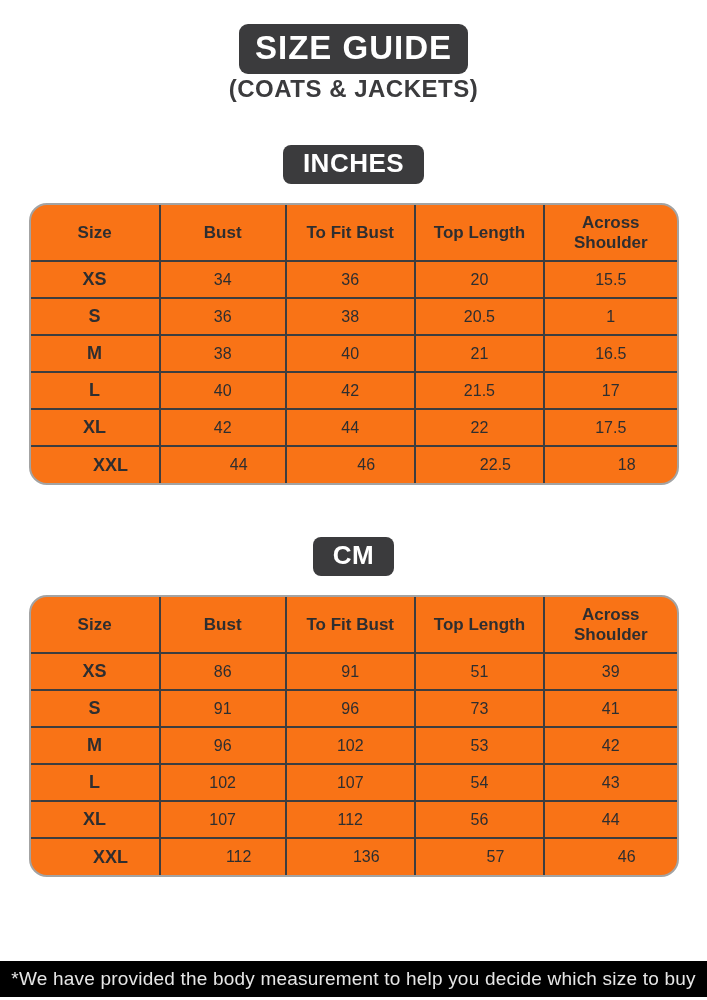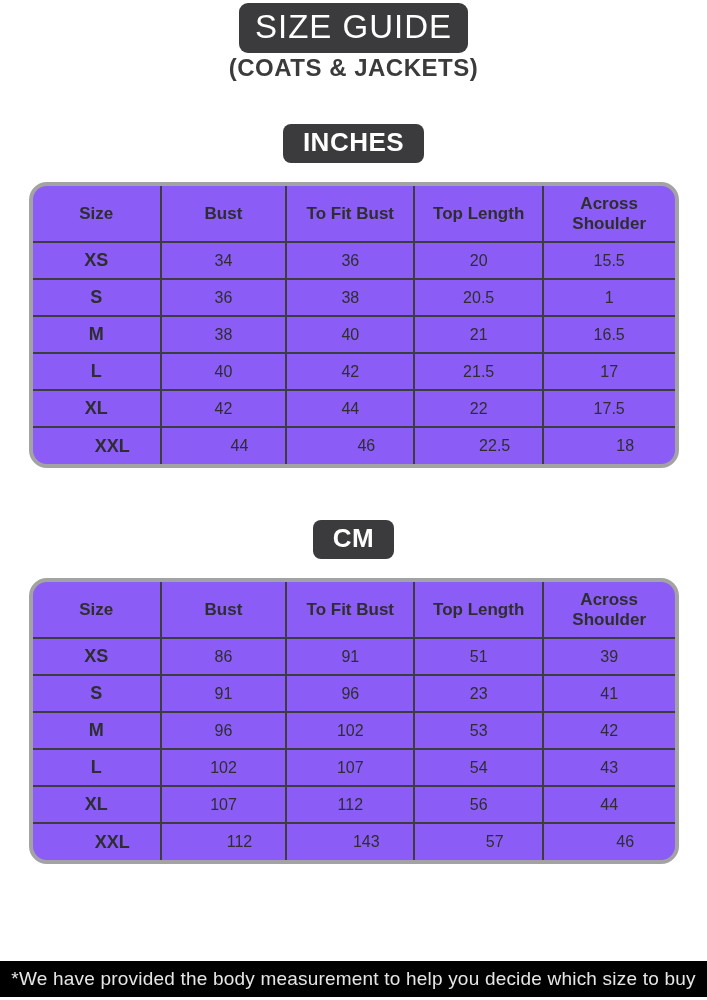--- a/index.html
+++ b/index.html
@@ -11,26 +11,26 @@
     overflow: hidden;
     position: relative;
   }
   .page { width: 707px; height: 1000px; position: relative; }
 
   
   .title-box {
     display: inline-block;
     background: #3b3b3d;
     color: #ffffff;
-    font-weight: normal;
+    font-weight: bold;
     font-size: 33px;
     letter-spacing: 1px;
     padding: 5px 16px 7px 16px;
     border-radius: 9px;
-    margin-top: 3px;
+    margin-top: 24px;
   }
   .header-wrap { text-align: center; }
   .subtitle {
     margin-top: 1px;
     font-size: 24px;
     font-weight: bold;
     color: #3b3b3d;
     letter-spacing: 0.5px;
   }
 
@@ -46,24 +46,24 @@
     padding: 3px 20px 5px 20px;
     border-radius: 8px;
   }
   .badge-inches { margin-top: 42px; }
   .badge-cm { margin-top: 52px; }
 
   
   .table-shell {
     width: 650px;
     margin: 19px auto 0 auto;
-    border: 4px solid #a3a3a3;
+    border: 2px solid #a3a3a3;
     border-radius: 18px;
     overflow: hidden;
-    background: #8b5cf6;
+    background: #f97316;
   }
   table.size-table {
     width: 100%;
     border-collapse: collapse;
     table-layout: fixed;
   }
   table.size-table th, table.size-table td {
     border: 2px solid #3d3d3f;
     text-align: center;
     vertical-align: middle;
@@ -219,21 +219,21 @@
             <td class="size-cell">XS</td>
             <td class="value-cell">86</td>
             <td class="value-cell">91</td>
             <td class="value-cell">51</td>
             <td class="value-cell">39</td>
           </tr>
           <tr>
             <td class="size-cell">S</td>
             <td class="value-cell">91</td>
             <td class="value-cell">96</td>
-            <td class="value-cell">23</td>
+            <td class="value-cell">73</td>
             <td class="value-cell">41</td>
           </tr>
           <tr>
             <td class="size-cell">M</td>
             <td class="value-cell">96</td>
             <td class="value-cell">102</td>
             <td class="value-cell">53</td>
             <td class="value-cell">42</td>
           </tr>
           <tr>
@@ -246,21 +246,21 @@
           <tr>
             <td class="size-cell">XL</td>
             <td class="value-cell">107</td>
             <td class="value-cell">112</td>
             <td class="value-cell">56</td>
             <td class="value-cell">44</td>
           </tr>
           <tr>
             <td class="size-cell">XXL</td>
             <td class="value-cell">112</td>
-            <td class="value-cell">143</td>
+            <td class="value-cell">136</td>
             <td class="value-cell">57</td>
             <td class="value-cell">46</td>
           </tr>
         </tbody>
     </table>
   </div>
 
   <div class="footnote-bar">
     <span class="footnote-text">*We have provided the body measurement to help you decide which size to buy</span>
   </div>

